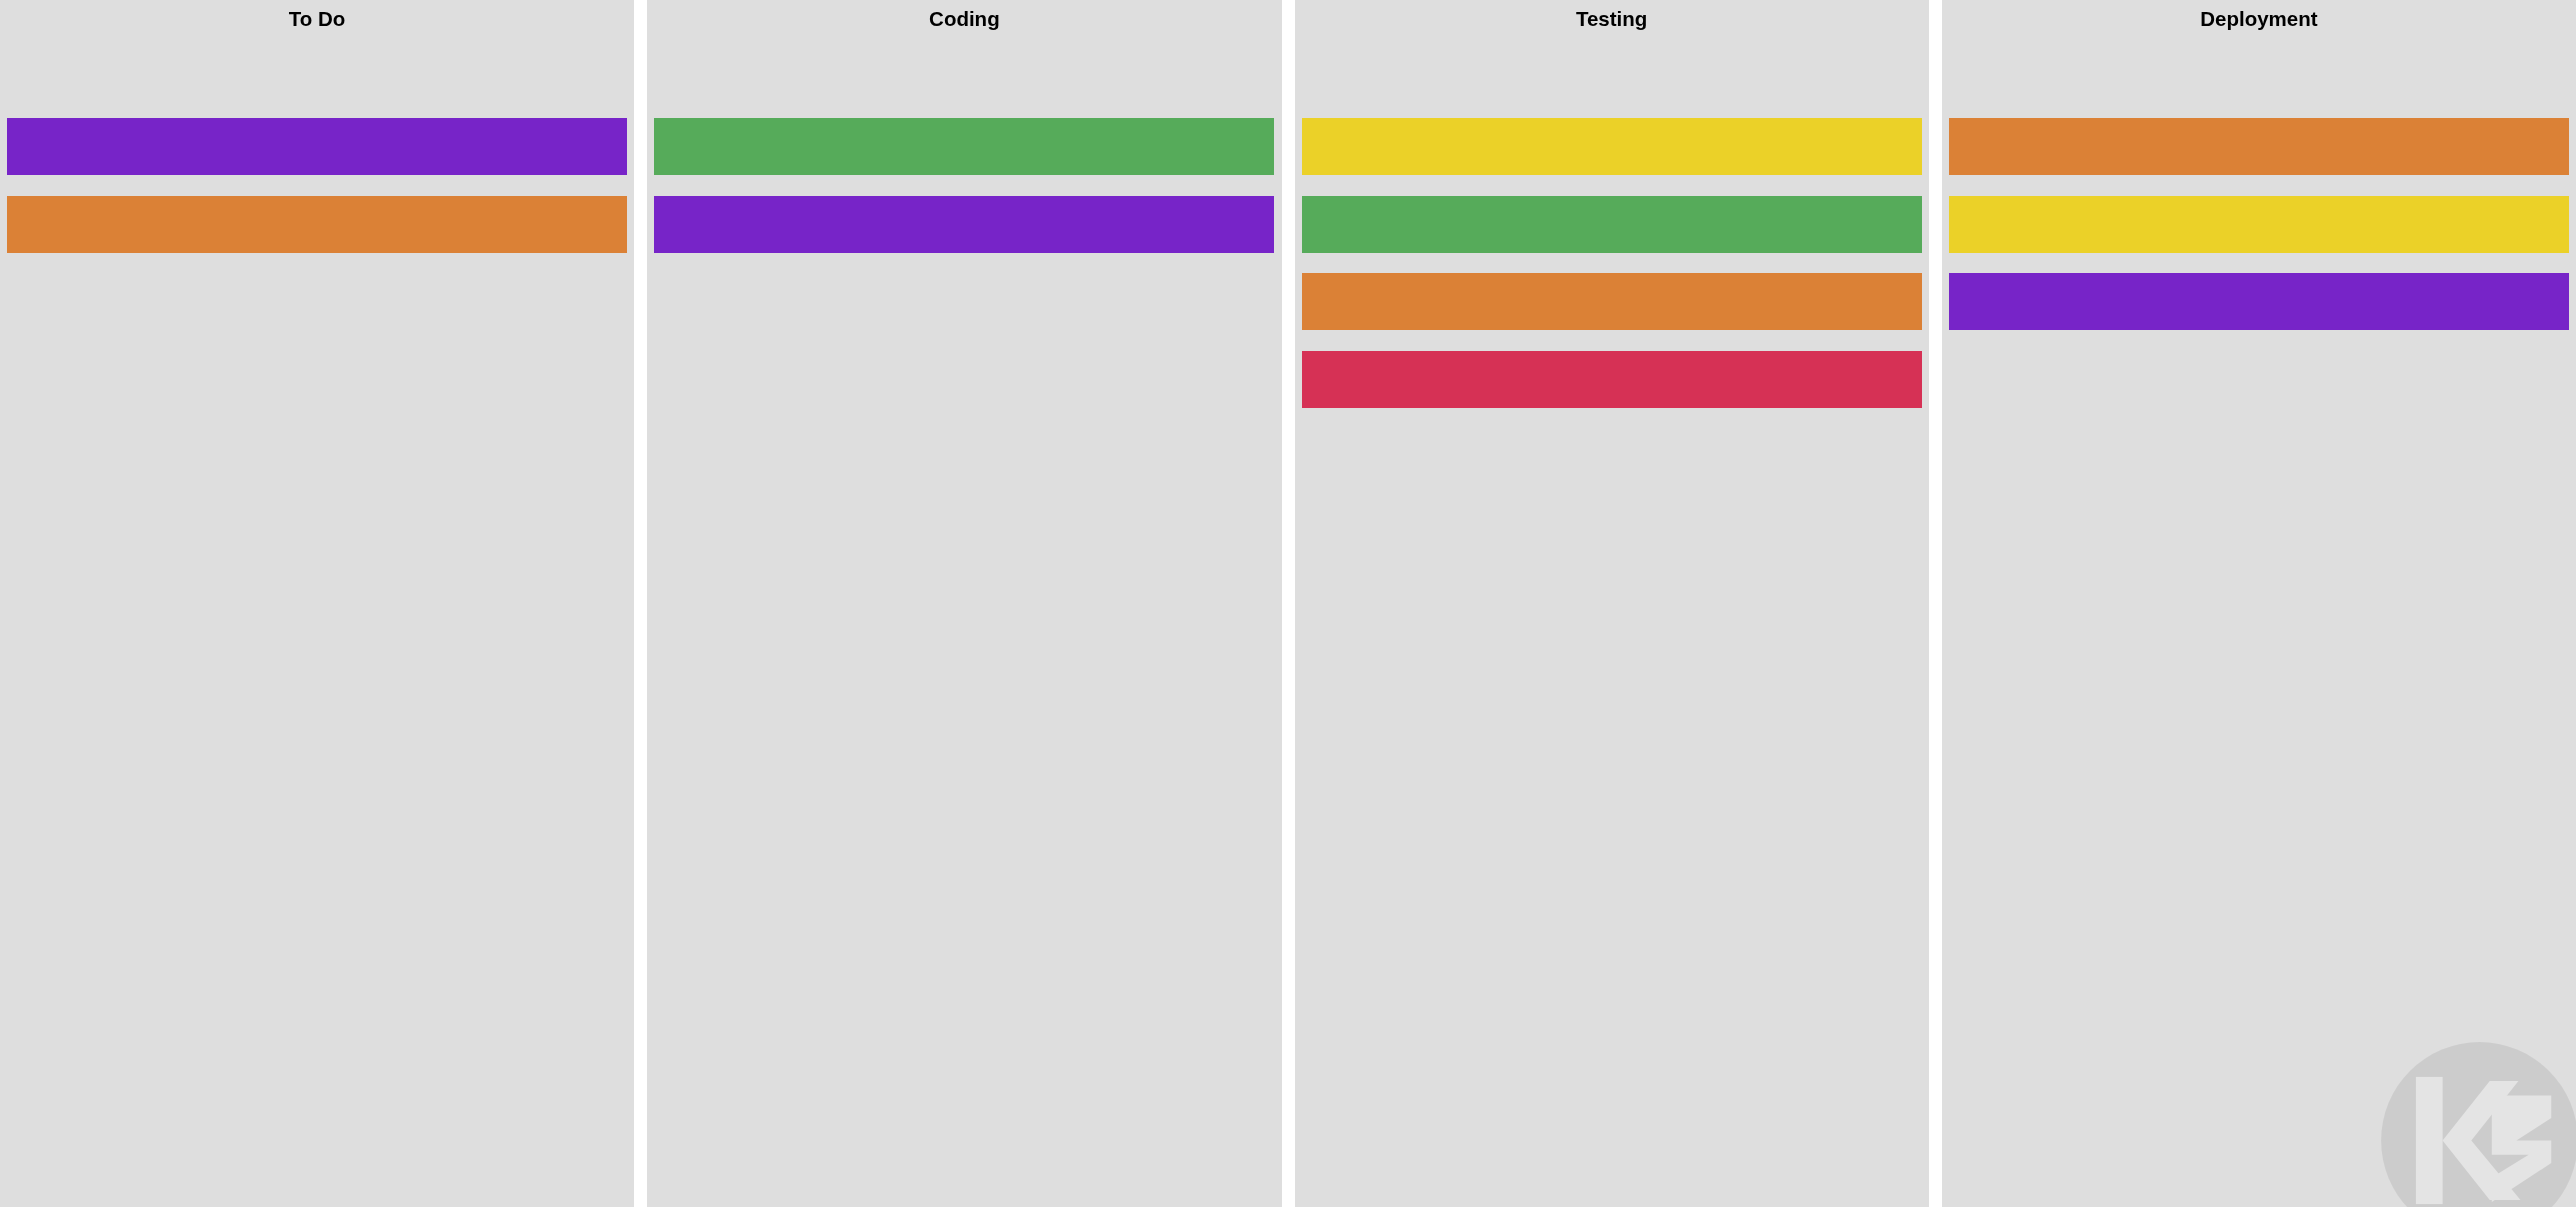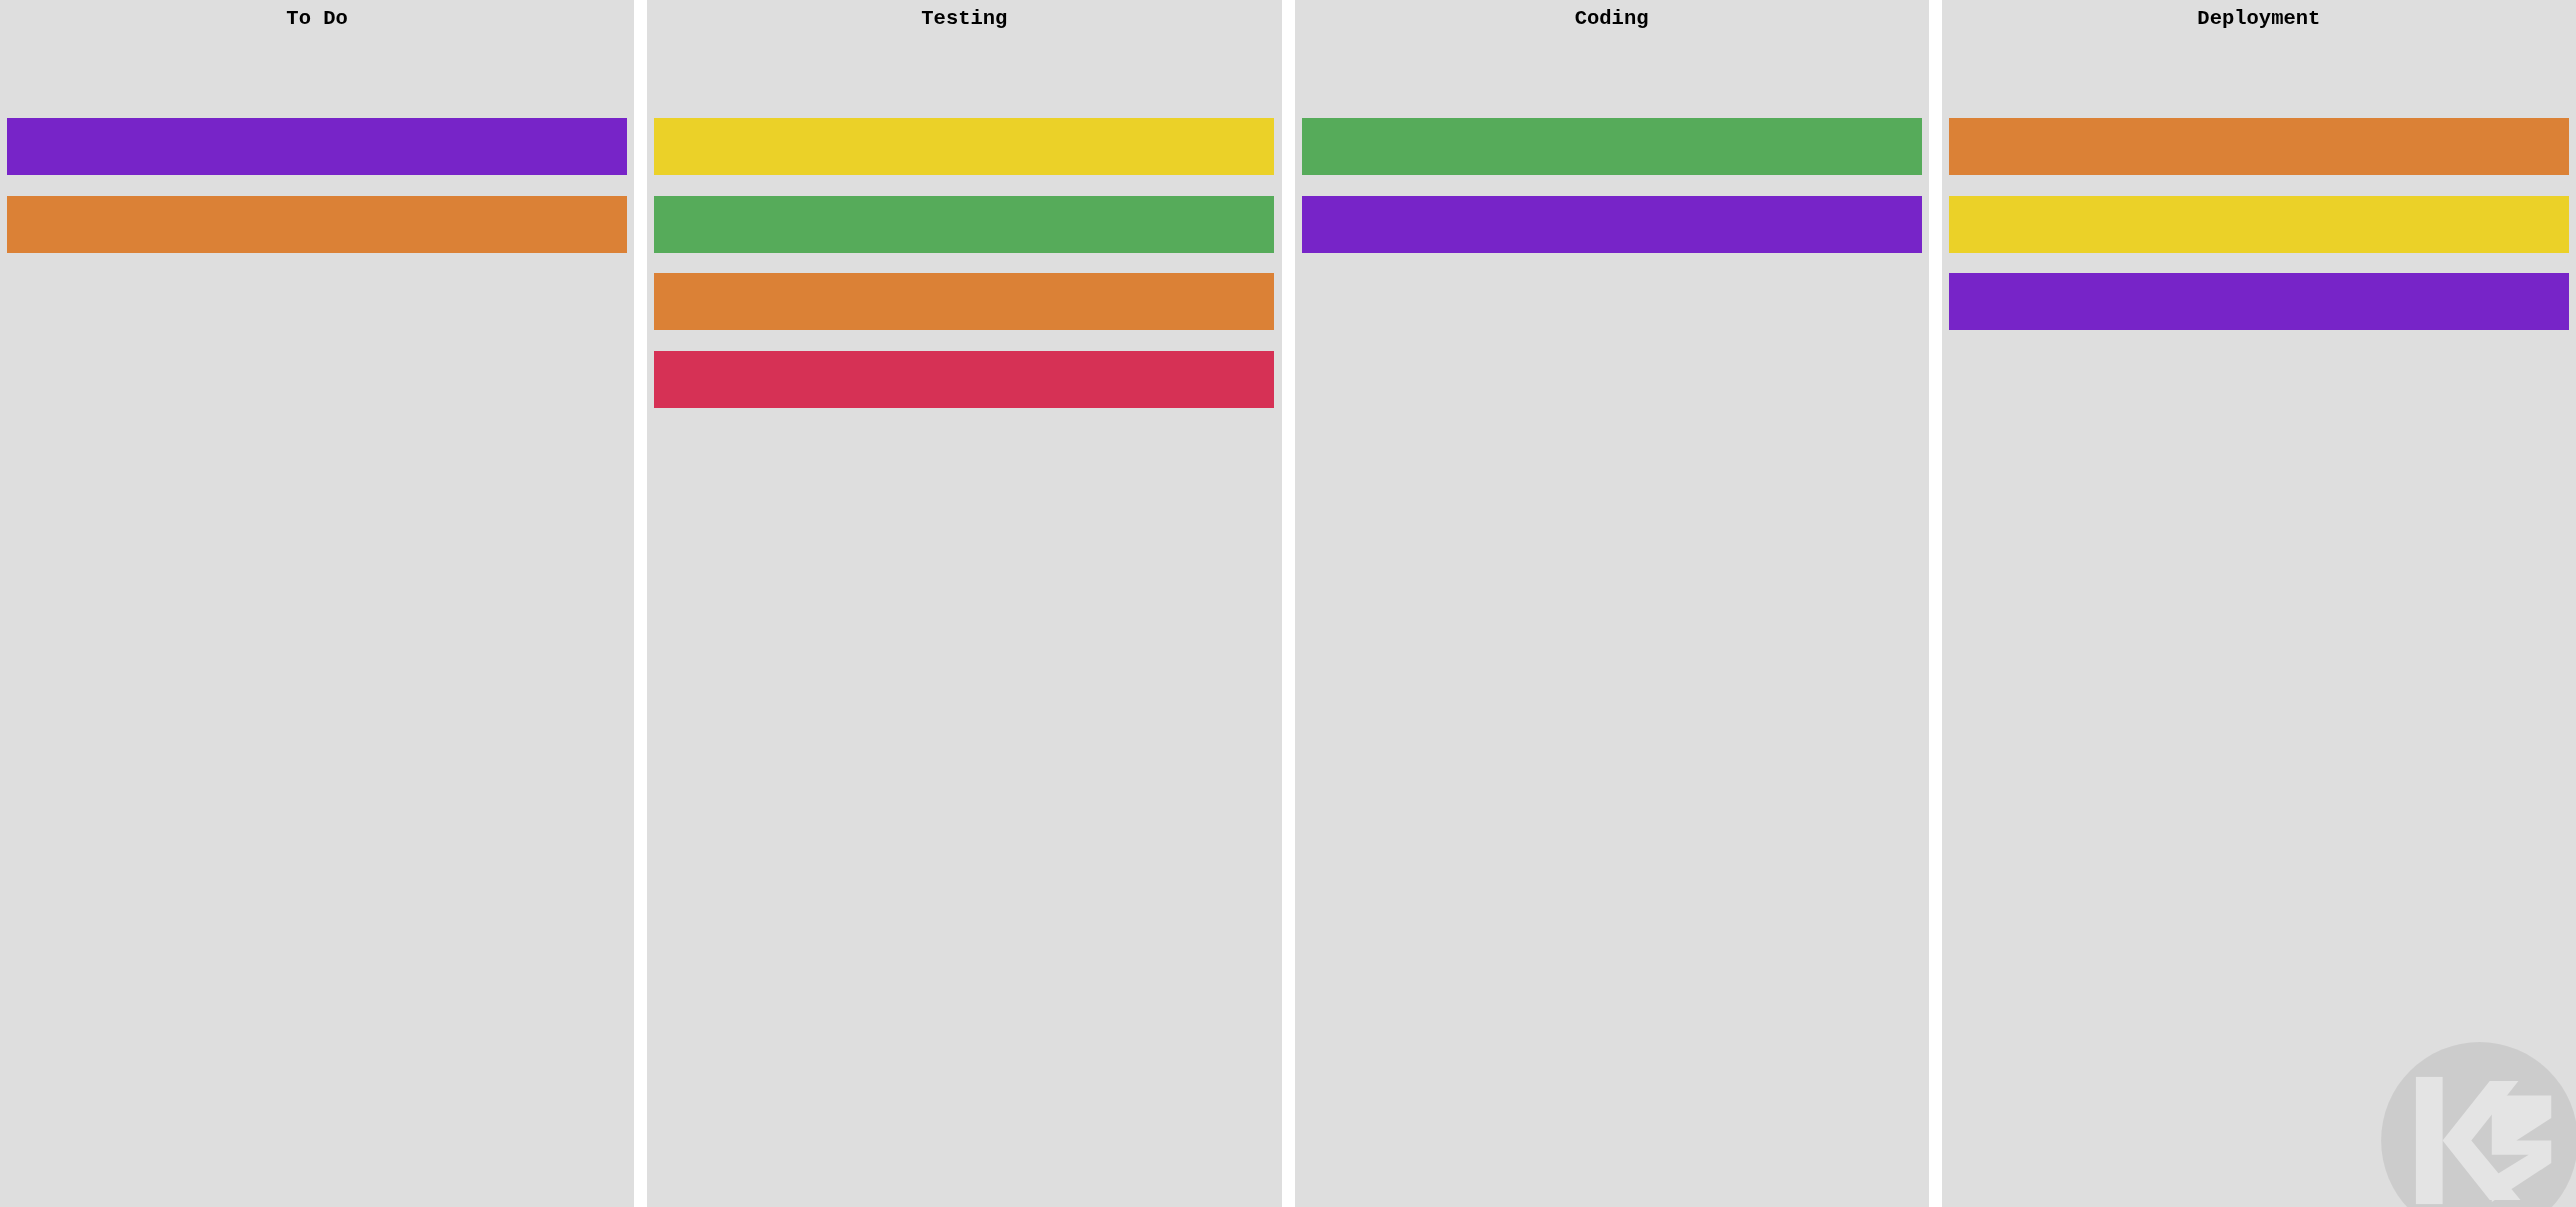--- a/index.html
+++ b/index.html
@@ -11,21 +11,20 @@
     font-family: "Segoe UI", "Helvetica Neue", Arial, sans-serif;
     overflow: hidden;
   }
   .board {
     display: flex;
     width: 100%;
     height: 100%;
     gap: 13px;
     box-sizing: border-box;
     position: relative;
-    font-family: Liberation Mono, monospace;
   }
   .column {
     flex: 1 1 0;
     background: #dedede;
     display: flex;
     flex-direction: column;
     align-items: center;
     padding: 4.8px 7.2px 12px 7.2px;
     box-sizing: border-box;
     position: relative;
@@ -78,33 +77,33 @@
 
 <div class="board" id="board">
     <div class="column">
       <div class="column-title">To Do</div>
       <div class="cards">
         <div class="card" style="background: rgb(119, 36, 200);"></div>
         <div class="card" style="background: rgb(219, 129, 54);"></div>
       </div>
     </div>
     <div class="column">
+      <div class="column-title">Coding</div>
+      <div class="cards">
+        <div class="card" style="background: rgb(86, 171, 90);"></div>
+        <div class="card" style="background: rgb(119, 36, 200);"></div>
+      </div>
+    </div>
+    <div class="column">
       <div class="column-title">Testing</div>
       <div class="cards">
         <div class="card" style="background: rgb(235, 209, 40);"></div>
         <div class="card" style="background: rgb(86, 171, 90);"></div>
         <div class="card" style="background: rgb(219, 129, 54);"></div>
         <div class="card" style="background: rgb(214, 49, 85);"></div>
-      </div>
-    </div>
-    <div class="column">
-      <div class="column-title">Coding</div>
-      <div class="cards">
-        <div class="card" style="background: rgb(86, 171, 90);"></div>
-        <div class="card" style="background: rgb(119, 36, 200);"></div>
       </div>
     </div>
     <div class="column">
       <div class="column-title">Deployment</div>
       <div class="cards">
         <div class="card" style="background: rgb(219, 129, 54);"></div>
         <div class="card" style="background: rgb(235, 209, 40);"></div>
         <div class="card" style="background: rgb(119, 36, 200);"></div>
       </div>
     </div>

